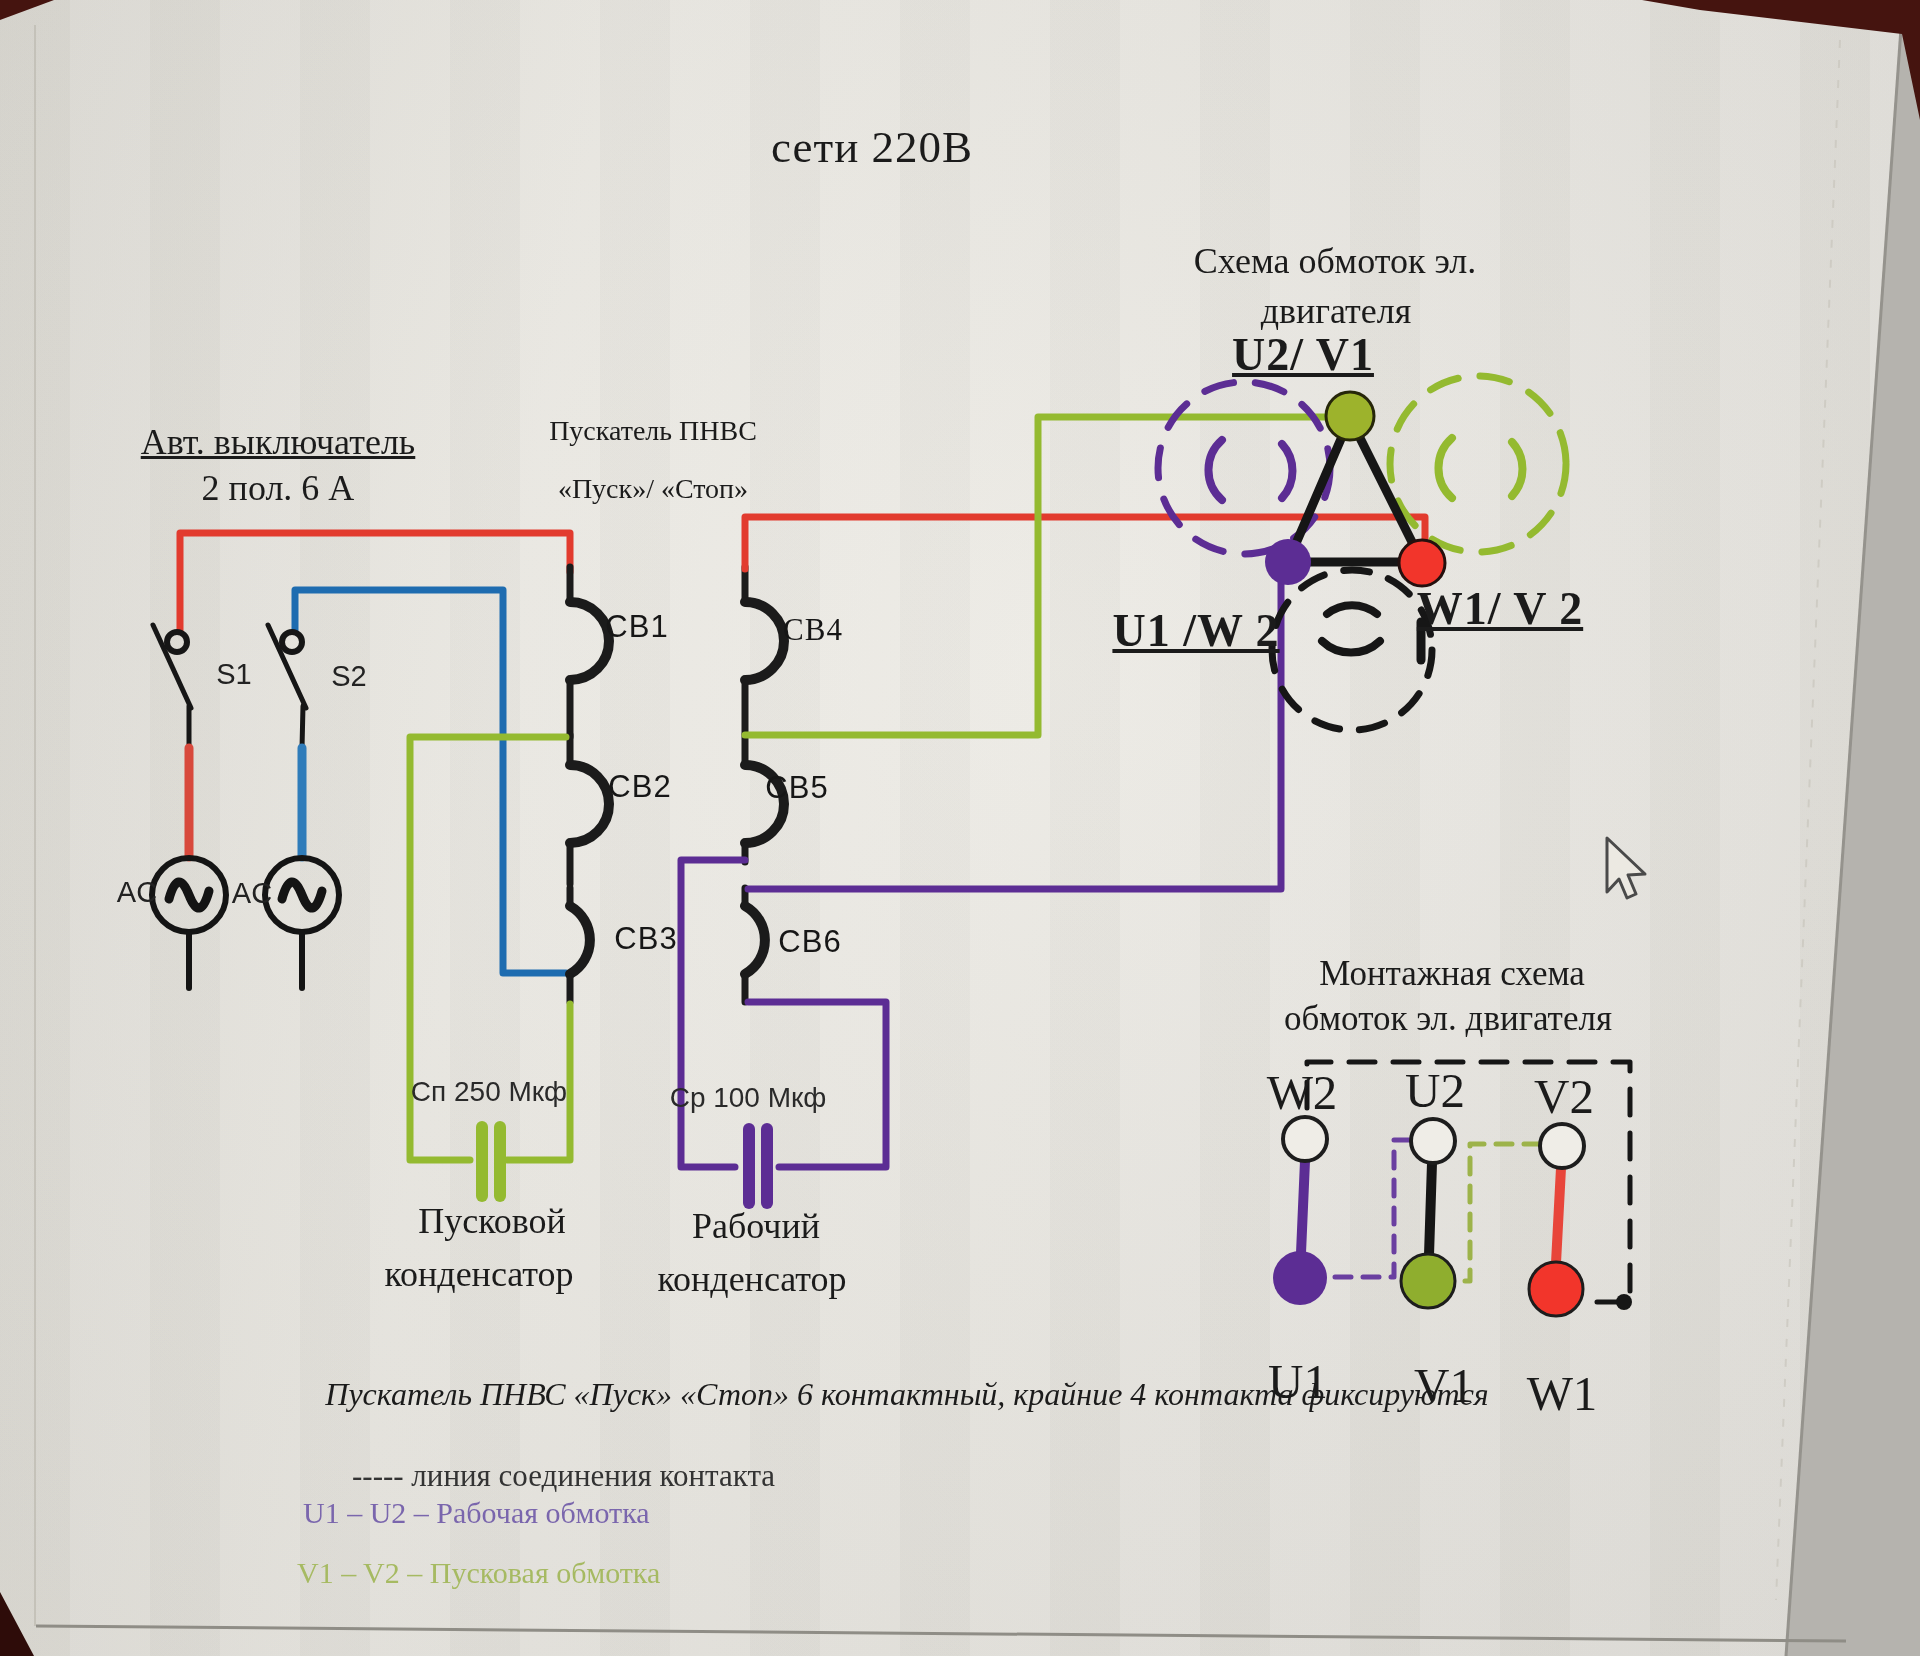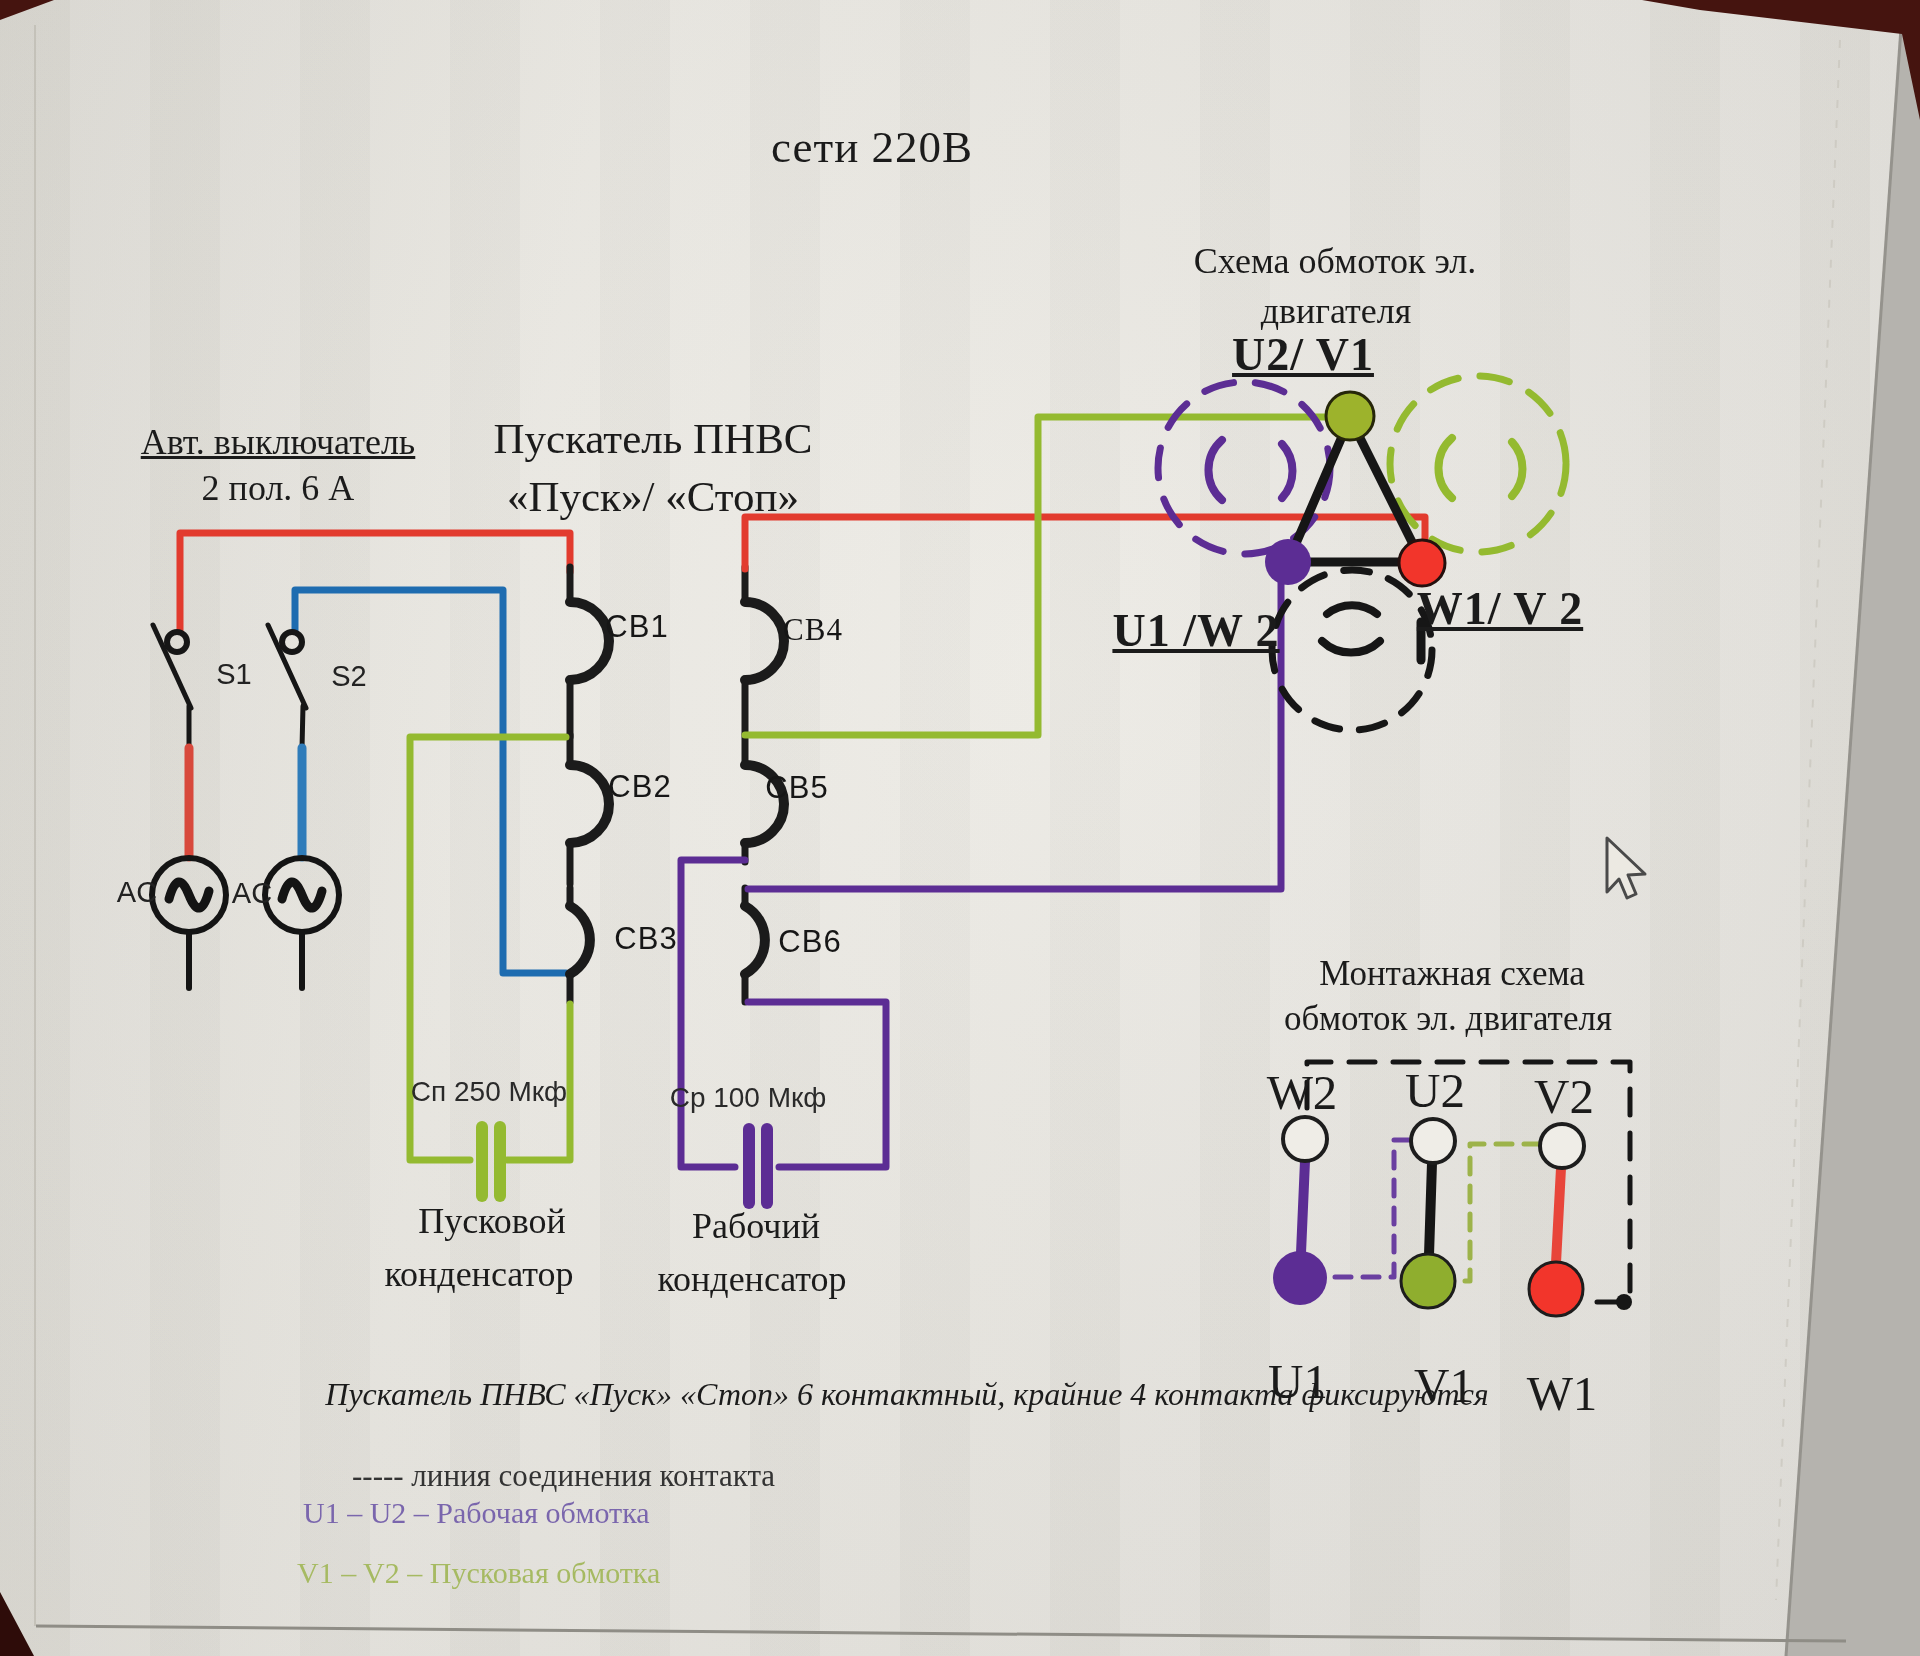--- a/index.html
+++ b/index.html
@@ -11,21 +11,21 @@
       linear-gradient(100deg, #e4e2db 0%, #edebe5 28%, #e9e7e1 62%, #e6e4de 100%);
     font-family:"Liberation Serif", serif;color:#1b1b1b;
   }
   svg{position:absolute;left:0;top:0;}
   .lbl{position:absolute;transform:translateX(-50%);white-space:nowrap;line-height:1.05;}
   .lft{position:absolute;white-space:nowrap;line-height:1.05;}
   .serif{font-family:"Liberation Serif", serif;}
   .sans{font-family:"Liberation Sans", sans-serif;}
   .ttl{font-size:45px;letter-spacing:1px;}
   .h36{font-size:36px;}
-  .h38{font-size:43px;text-align:right;}
+  .h38{font-size:28px;text-align:right;}
   .h35{font-size:35px;}
   .h34{font-size:32px;font-style:italic;}
   .cb{font-size:31px;letter-spacing:1px;color:#161616;}
   .sw{font-size:29px;color:#222;}
   .capv{font-size:28px;color:#2a2a2a;}
   .capn{font-size:36px;}
   .term{font-size:49px;}
   .nodelbl{font-size:46px;font-weight:bold;letter-spacing:1px;text-decoration:underline;}
   .leg{font-size:30px;}
 </style>

